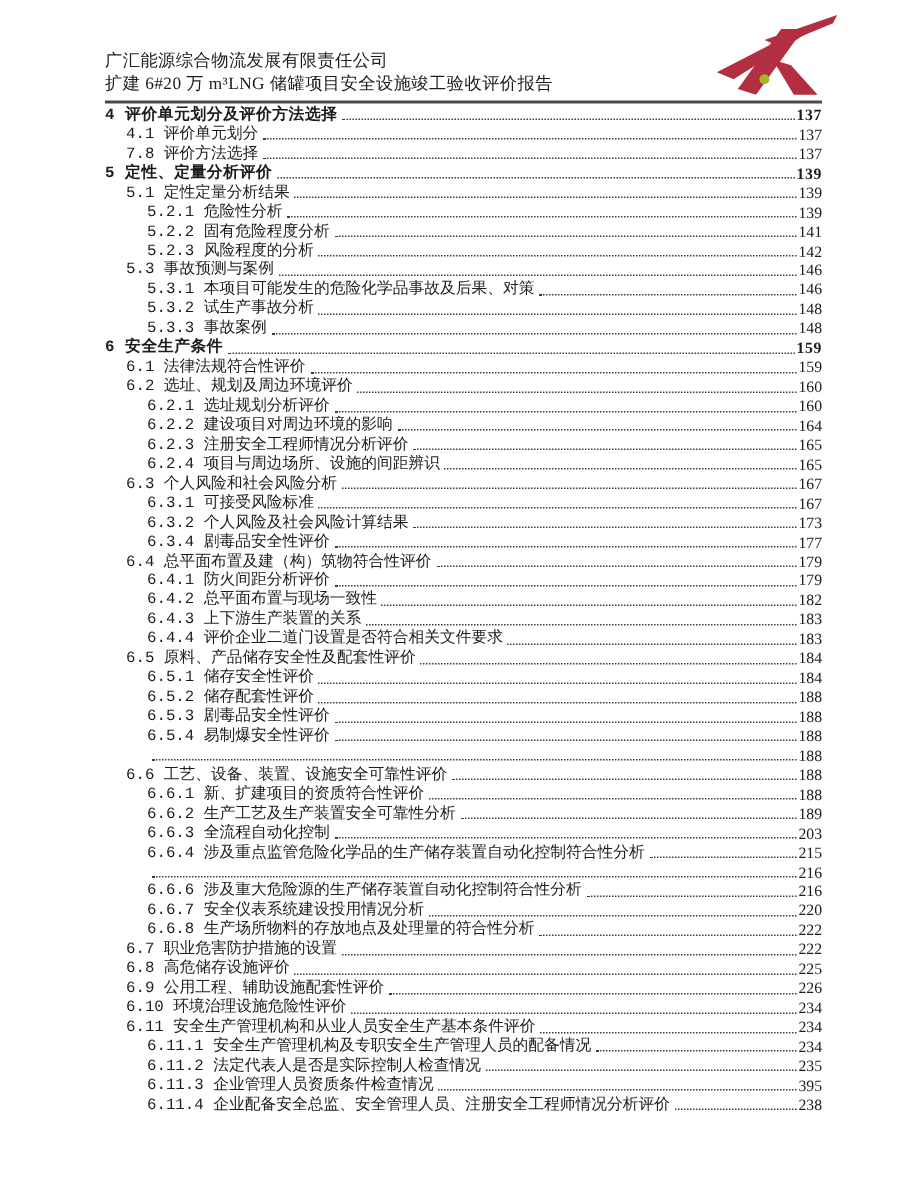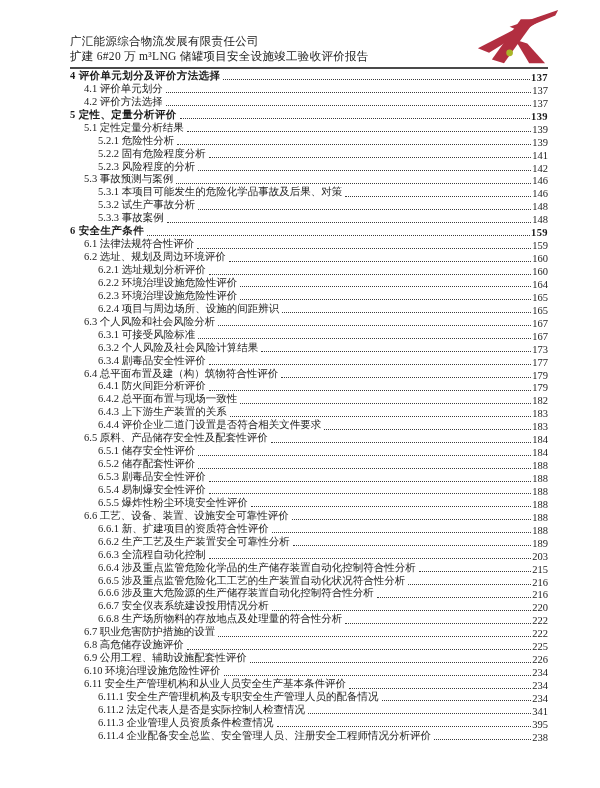--- a/index.html
+++ b/index.html
@@ -31,21 +31,21 @@
   .toc{margin-top:1px;}
   .toc-row{
     display:flex;align-items:flex-end;
     height:12.95px;
     font-size:10.5px;
     overflow:hidden;
   }
   .toc-row.lv1{font-weight:bold;letter-spacing:.4px;}
   .toc-row.lv2{padding-left:14px;}
   .toc-row.lv3{padding-left:28px;}
-  .toc-label{white-space:nowrap;flex:0 0 auto;}
+  .toc-label{white-space:nowrap;flex:0 0 auto;font-family:Liberation Mono, monospace;}
   .toc-leader{
     flex:1 1 auto;
     border-bottom:1.5px dotted #3c3c3c;
     margin:0 1px 2.5px 3px;
     min-width:8px;
   }
   .toc-page{flex:0 0 auto;white-space:nowrap;}
 </style>
 </head>
 <body>
@@ -81,21 +81,21 @@
       <span class="toc-page">137</span>
     </div>
 
     <div class="toc-row lv2">
       <span class="toc-label">4.1 评价单元划分</span>
       <span class="toc-leader"></span>
       <span class="toc-page">137</span>
     </div>
 
     <div class="toc-row lv2">
-      <span class="toc-label">4.2 评价方法选择</span>
+      <span class="toc-label">7.8 评价方法选择</span>
       <span class="toc-leader"></span>
       <span class="toc-page">137</span>
     </div>
 
     <div class="toc-row lv1">
       <span class="toc-label">5 定性、定量分析评价</span>
       <span class="toc-leader"></span>
       <span class="toc-page">139</span>
     </div>
 
@@ -165,27 +165,27 @@
       <span class="toc-page">160</span>
     </div>
 
     <div class="toc-row lv3">
       <span class="toc-label">6.2.1 选址规划分析评价</span>
       <span class="toc-leader"></span>
       <span class="toc-page">160</span>
     </div>
 
     <div class="toc-row lv3">
-      <span class="toc-label">6.2.2 环境治理设施危险性评价</span>
+      <span class="toc-label">6.2.2 建设项目对周边环境的影响</span>
       <span class="toc-leader"></span>
       <span class="toc-page">164</span>
     </div>
 
     <div class="toc-row lv3">
-      <span class="toc-label">6.2.3 环境治理设施危险性评价</span>
+      <span class="toc-label">6.2.3 注册安全工程师情况分析评价</span>
       <span class="toc-leader"></span>
       <span class="toc-page">165</span>
     </div>
 
     <div class="toc-row lv3">
       <span class="toc-label">6.2.4 项目与周边场所、设施的间距辨识</span>
       <span class="toc-leader"></span>
       <span class="toc-page">165</span>
     </div>
 
@@ -268,21 +268,20 @@
       <span class="toc-page">188</span>
     </div>
 
     <div class="toc-row lv3">
       <span class="toc-label">6.5.4 易制爆安全性评价</span>
       <span class="toc-leader"></span>
       <span class="toc-page">188</span>
     </div>
 
     <div class="toc-row lv3">
-      <span class="toc-label">6.5.5 爆炸性粉尘环境安全性评价</span>
       <span class="toc-leader"></span>
       <span class="toc-page">188</span>
     </div>
 
     <div class="toc-row lv2">
       <span class="toc-label">6.6 工艺、设备、装置、设施安全可靠性评价</span>
       <span class="toc-leader"></span>
       <span class="toc-page">188</span>
     </div>
 
@@ -304,21 +303,20 @@
       <span class="toc-page">203</span>
     </div>
 
     <div class="toc-row lv3">
       <span class="toc-label">6.6.4 涉及重点监管危险化学品的生产储存装置自动化控制符合性分析</span>
       <span class="toc-leader"></span>
       <span class="toc-page">215</span>
     </div>
 
     <div class="toc-row lv3">
-      <span class="toc-label">6.6.5 涉及重点监管危险化工工艺的生产装置自动化状况符合性分析</span>
       <span class="toc-leader"></span>
       <span class="toc-page">216</span>
     </div>
 
     <div class="toc-row lv3">
       <span class="toc-label">6.6.6 涉及重大危险源的生产储存装置自动化控制符合性分析</span>
       <span class="toc-leader"></span>
       <span class="toc-page">216</span>
     </div>
 
@@ -366,21 +364,21 @@
 
     <div class="toc-row lv3">
       <span class="toc-label">6.11.1 安全生产管理机构及专职安全生产管理人员的配备情况</span>
       <span class="toc-leader"></span>
       <span class="toc-page">234</span>
     </div>
 
     <div class="toc-row lv3">
       <span class="toc-label">6.11.2 法定代表人是否是实际控制人检查情况</span>
       <span class="toc-leader"></span>
-      <span class="toc-page">341</span>
+      <span class="toc-page">235</span>
     </div>
 
     <div class="toc-row lv3">
       <span class="toc-label">6.11.3 企业管理人员资质条件检查情况</span>
       <span class="toc-leader"></span>
       <span class="toc-page">395</span>
     </div>
 
     <div class="toc-row lv3">
       <span class="toc-label">6.11.4 企业配备安全总监、安全管理人员、注册安全工程师情况分析评价</span>

